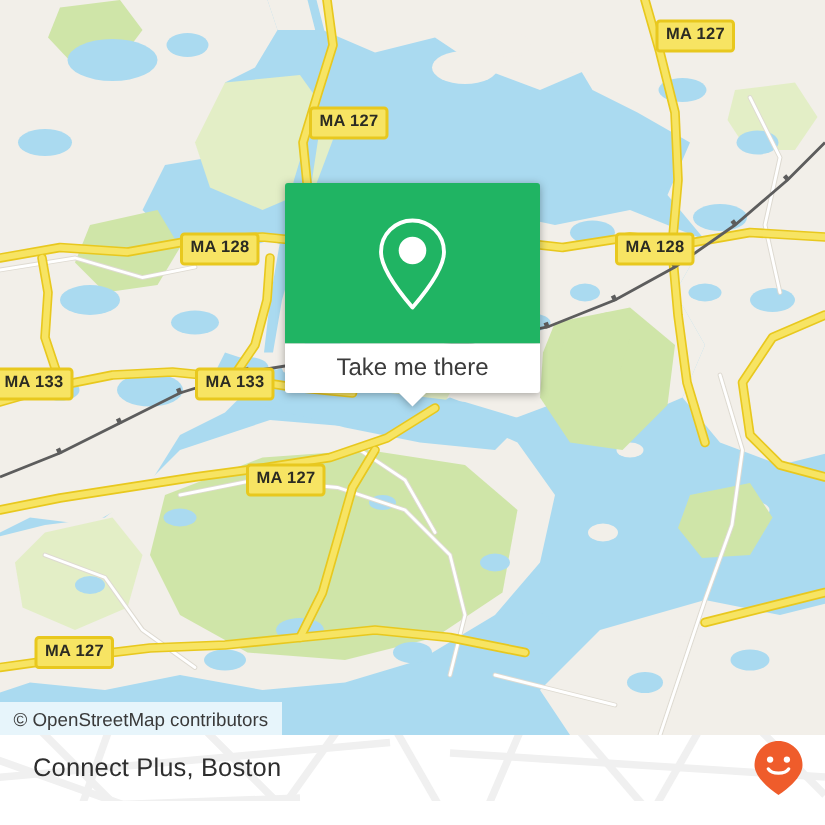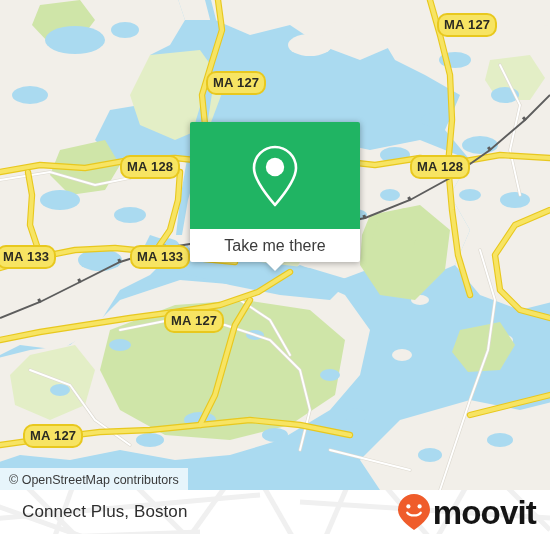--- a/index.html
+++ b/index.html
@@ -32,23 +32,23 @@
     overflow: hidden;
     background: #aadaf0;
   }
   #map svg { display: block; }
 
   
   .shield {
     position: absolute;
     background: #f7e463;
     border: 2px solid #e8c81e;
-    border-radius: 10px;
+    border-radius: 3px;
     color: #2b2b23;
-    font-size: 13px;
+    font-size: 11px;
     font-weight: bold;
     line-height: 1;
     padding: 3px 5px 4px 5px;
     white-space: nowrap;
     letter-spacing: 0.2px;
     font-family: "Liberation Sans", sans-serif;
   }
 
   
   #callout {
@@ -366,17 +366,16 @@
       </g>
     </svg>
     <div id="footer-title">Connect Plus, Boston</div>
     <div id="brand">
       <svg width="34" height="38" viewBox="0 0 34 38">
         <path d="M17 1 C8.2 1 1 8.2 1 17 C1 25 11 33 17 37 C23 33 33 25 33 17 C33 8.2 25.8 1 17 1 Z" fill="#ef5c2b"></path>
         <circle cx="11.4" cy="13.4" r="2.1" fill="#ffffff"></circle>
         <circle cx="22.6" cy="13.4" r="2.1" fill="#ffffff"></circle>
         <path d="M10.2 19.6 C12.6 23.4 21.4 23.4 23.8 19.6" stroke="#ffffff" stroke-width="2.2" fill="none" stroke-linecap="round"></path>
       </svg>
-      <span id="brand-name">moovit</span>
     </div>
   </div>
 
 </div>
 
 </body></html>

